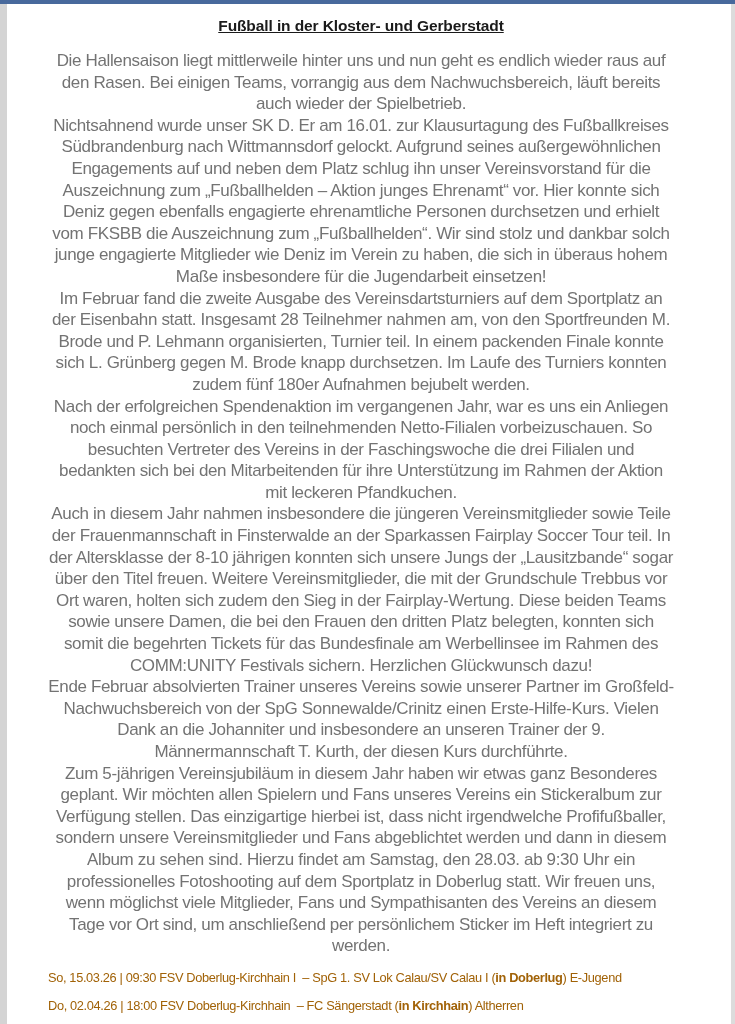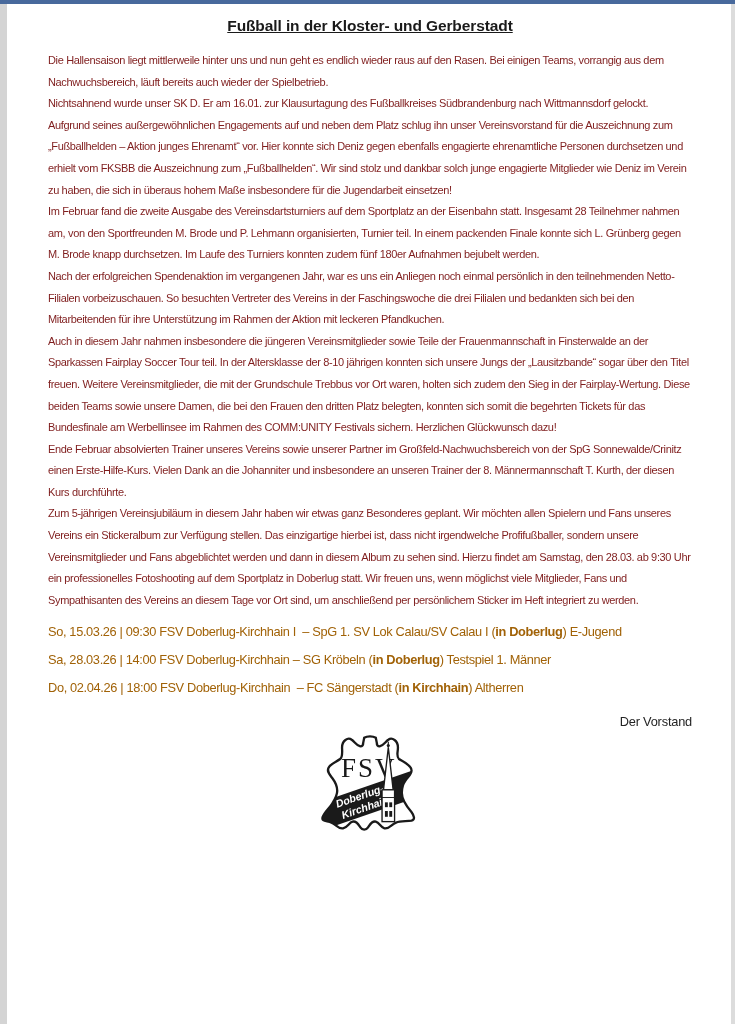--- a/index.html
+++ b/index.html
@@ -19,38 +19,38 @@
     position: absolute; top: 0; left: 0; bottom: 0; width: 7px;
     background: var(--edge-gray, #d4d4d4); z-index: 4;
   }
   .right-edge {
     position: absolute; top: 0; right: 0; bottom: 0; width: 4px;
     background: var(--edge-gray2, #dcdcdc); z-index: 4;
   }
   .page {
     position: absolute; inset: 4px 4px 0 7px;
     background: #ffffff;
-    padding: 7px 39px 0 41px;
+    padding: 7px 57px 0 41px;
   }
   .doc-title {
     text-align: center;
     font-weight: bold;
     font-size: 15.5px;
     letter-spacing: -0.1px;
     text-decoration: underline;
     margin: 6px 0 15px 0;
     color: #1a1a1a;
   }
   .body-text { }
   .para {
-    font-size: 11px;
+    font-size: 17px;
     line-height: 21.6px;
     letter-spacing: -0.35px;
-    text-align: left;
-    color: #7f1d1d;
+    text-align: center;
+    color: #737373;
   }
   .schedule {
     margin-top: 10px;
   }
   .match-row {
     font-size: 12.8px;
     line-height: 21px;
     letter-spacing: -0.35px;
     margin-bottom: 7px;
     white-space: pre-wrap;
@@ -80,27 +80,26 @@
 <div class="page">
 
   <h1 class="doc-title">Fußball in der Kloster- und Gerberstadt</h1>
 
   <div class="body-text">
       <p class="para">Die Hallensaison liegt mittlerweile hinter uns und nun geht es endlich wieder raus auf den Rasen. Bei einigen Teams, vorrangig aus dem Nachwuchsbereich, läuft bereits auch wieder der Spielbetrieb.</p>
       <p class="para">Nichtsahnend wurde unser SK D. Er am 16.01. zur Klausurtagung des Fußballkreises Südbrandenburg nach Wittmannsdorf gelockt. Aufgrund seines außergewöhnlichen Engagements auf und neben dem Platz schlug ihn unser Vereinsvorstand für die Auszeichnung zum „Fußballhelden – Aktion junges Ehrenamt“ vor. Hier konnte sich Deniz gegen ebenfalls engagierte ehrenamtliche Personen durchsetzen und erhielt vom FKSBB die Auszeichnung zum „Fußballhelden“. Wir sind stolz und dankbar solch junge engagierte Mitglieder wie Deniz im Verein zu haben, die sich in überaus hohem Maße insbesondere für die Jugendarbeit einsetzen!</p>
       <p class="para">Im Februar fand die zweite Ausgabe des Vereinsdartsturniers auf dem Sportplatz an der Eisenbahn statt. Insgesamt 28 Teilnehmer nahmen am, von den Sportfreunden M. Brode und P. Lehmann organisierten, Turnier teil. In einem packenden Finale konnte sich L. Grünberg gegen M. Brode knapp durchsetzen. Im Laufe des Turniers konnten zudem fünf 180er Aufnahmen bejubelt werden.</p>
       <p class="para">Nach der erfolgreichen Spendenaktion im vergangenen Jahr, war es uns ein Anliegen noch einmal persönlich in den teilnehmenden Netto-Filialen vorbeizuschauen. So besuchten Vertreter des Vereins in der Faschingswoche die drei Filialen und bedankten sich bei den Mitarbeitenden für ihre Unterstützung im Rahmen der Aktion mit leckeren Pfandkuchen.</p>
       <p class="para">Auch in diesem Jahr nahmen insbesondere die jüngeren Vereinsmitglieder sowie Teile der Frauenmannschaft in Finsterwalde an der Sparkassen Fairplay Soccer Tour teil. In der Altersklasse der 8-10 jährigen konnten sich unsere Jungs der „Lausitzbande“ sogar über den Titel freuen. Weitere Vereinsmitglieder, die mit der Grundschule Trebbus vor Ort waren, holten sich zudem den Sieg in der Fairplay-Wertung. Diese beiden Teams sowie unsere Damen, die bei den Frauen den dritten Platz belegten, konnten sich somit die begehrten Tickets für das Bundesfinale am Werbellinsee im Rahmen des COMM:UNITY Festivals sichern. Herzlichen Glückwunsch dazu!</p>
-      <p class="para">Ende Februar absolvierten Trainer unseres Vereins sowie unserer Partner im Großfeld-Nachwuchsbereich von der SpG Sonnewalde/Crinitz einen Erste-Hilfe-Kurs. Vielen Dank an die Johanniter und insbesondere an unseren Trainer der 8. Männermannschaft T. Kurth, der diesen Kurs durchführte.</p>
+      <p class="para">Ende Februar absolvierten Trainer unseres Vereins sowie unserer Partner im Großfeld-Nachwuchsbereich von der SpG Sonnewalde/Crinitz einen Erste-Hilfe-Kurs. Vielen Dank an die Johanniter und insbesondere an unseren Trainer der 9. Männermannschaft T. Kurth, der diesen Kurs durchführte.</p>
       <p class="para">Zum 5-jährigen Vereinsjubiläum in diesem Jahr haben wir etwas ganz Besonderes geplant. Wir möchten allen Spielern und Fans unseres Vereins ein Stickeralbum zur Verfügung stellen. Das einzigartige hierbei ist, dass nicht irgendwelche Profifußballer, sondern unsere Vereinsmitglieder und Fans abgeblichtet werden und dann in diesem Album zu sehen sind. Hierzu findet am Samstag, den 28.03. ab 9:30 Uhr ein professionelles Fotoshooting auf dem Sportplatz in Doberlug statt. Wir freuen uns, wenn möglichst viele Mitglieder, Fans und Sympathisanten des Vereins an diesem Tage vor Ort sind, um anschließend per persönlichem Sticker im Heft integriert zu werden.</p>
     </div>
 
   <div class="schedule">
       <div class="match-row"><span>So, 15.03.26 | 09:30 FSV Doberlug-Kirchhain I  – SpG 1. SV Lok Calau/SV Calau I (</span><b>in Doberlug</b><span>) E-Jugend</span></div>
-      <div class="match-row"><span>Sa, 28.03.26 | 14:00 FSV Doberlug-Kirchhain – SG Kröbeln (</span><b>in Doberlug</b><span>) Testspiel 1. Männer</span></div>
       <div class="match-row"><span>Do, 02.04.26 | 18:00 FSV Doberlug-Kirchhain  – FC Sängerstadt (</span><b>in Kirchhain</b><span>) Altherren</span></div>
     </div>
 
   <div class="signature">Der Vorstand</div>
 
   <div class="crest-wrap">
     <svg width="100" height="106" viewBox="0 0 100 110">
       <defs>
         <clipPath id="hideclip">
           <path d="M 21,16 C 21,9 27,5 31,8 C 34,10 36,14 40,15 C 42,15 43,13 43,11 L 44,6 C 47,4 53,4 56,6 L 57,11 C 57,13 58,15 60,15 C 64,14 66,10 69,8 C 73,5 79,9 79,16 C 79,21 77,25 80,28 C 85,31 92,34 93,39 C 94,43 90,46 87,50 C 84,54 83,58 83,63 C 83,70 87,76 93,83 C 96,87 97,91 93,92 C 88,93 82,92 77,94 C 72,96 70,101 65,100 C 61,99 60,94 56,93 C 52,92 50,96 48,99 C 46,102 42,102 40,99 C 38,96 36,92 32,93 C 28,94 27,99 22,100 C 17,101 15,96 10,94 C 5,92 -1,93 1,88 C 3,83 8,79 11,74 C 14,69 16,66 16,61 C 16,56 14,52 11,48 C 8,44 5,41 7,37 C 9,33 15,31 19,28 C 22,26 21,20 21,16 Z"></path>

